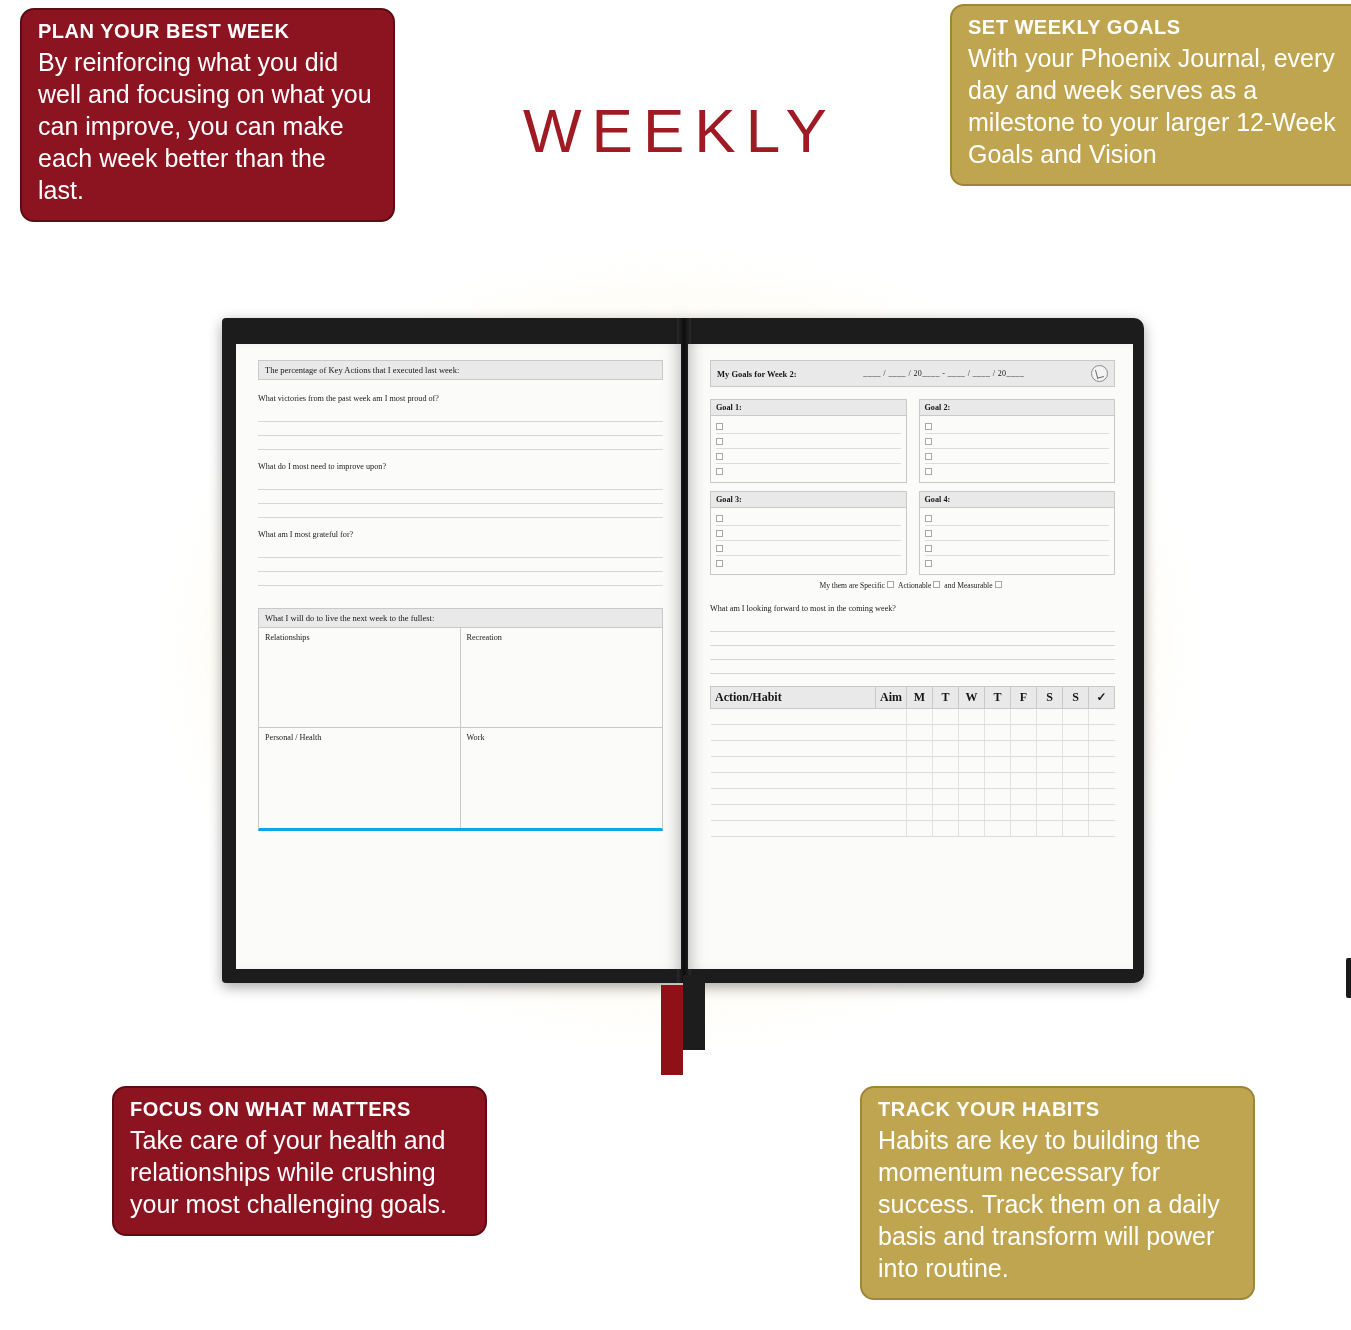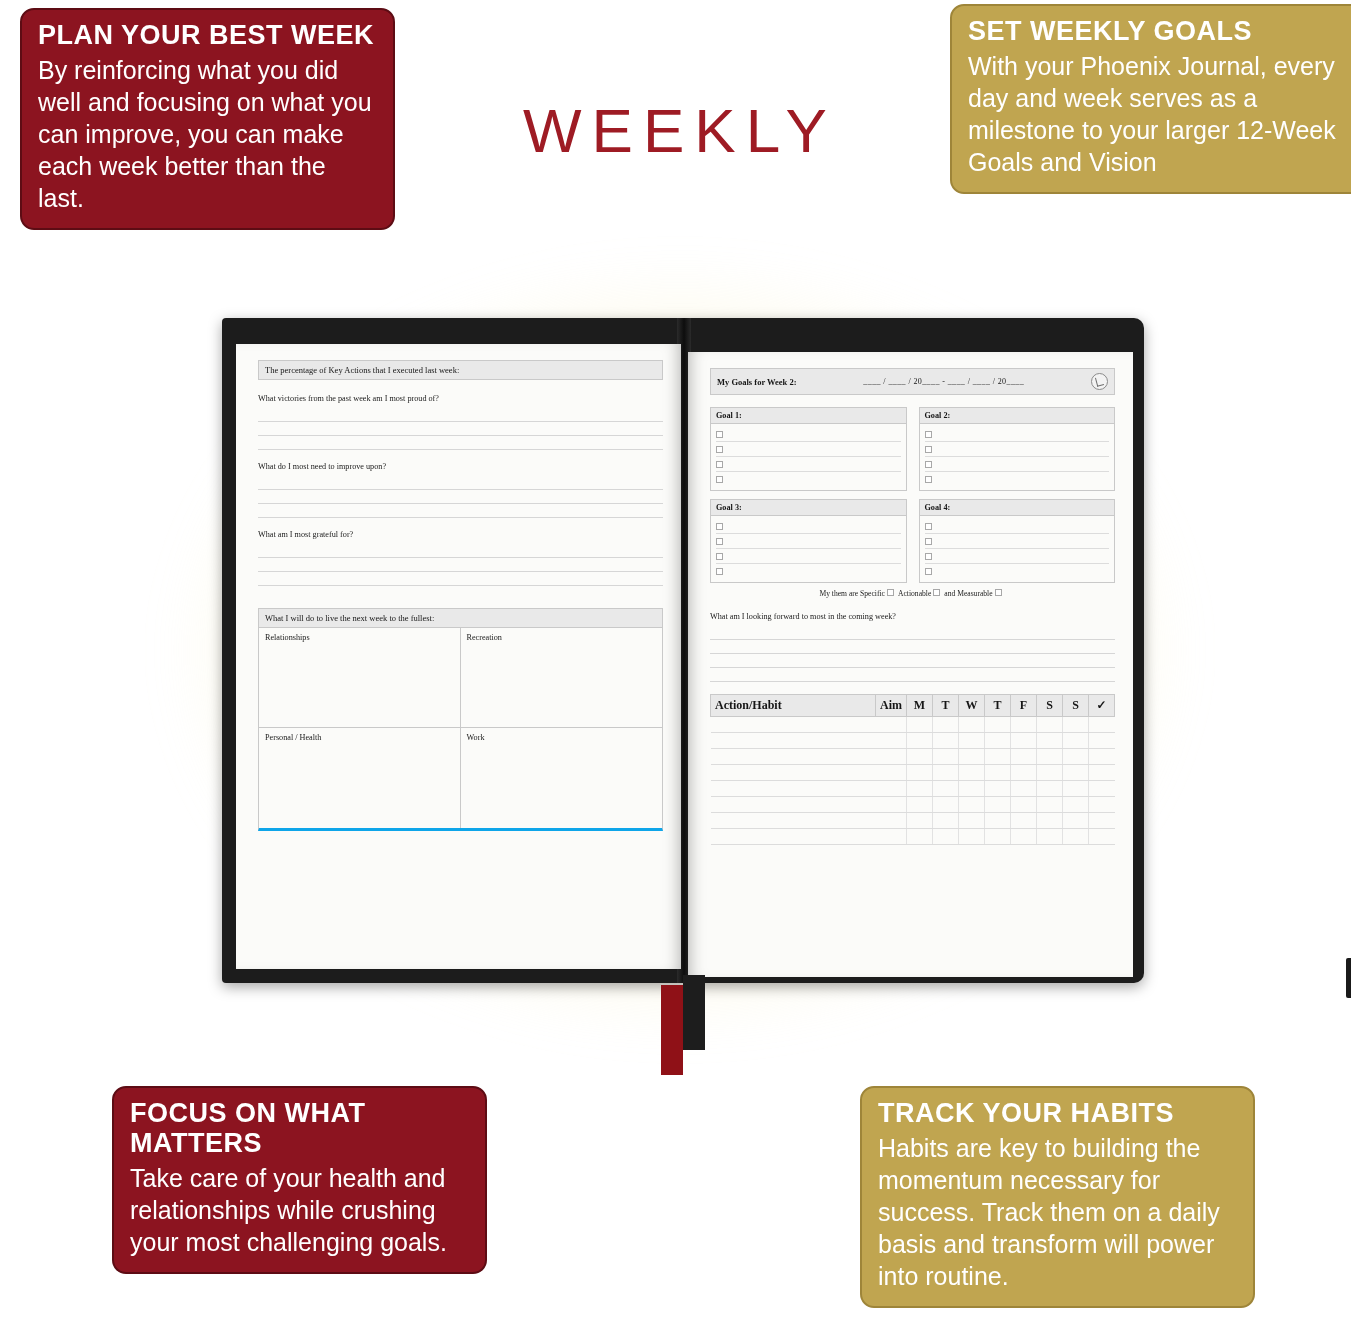--- a/index.html
+++ b/index.html
@@ -26,21 +26,21 @@
   .callout.red {
     background: #8c1420;
     border: 2px solid #5d0c14;
   }
   .callout.gold {
     background: #c0a550;
     border: 2px solid #9e8539;
   }
   .callout h2 {
     margin: 0 0 4px 0;
-    font-size: 27px;
+    font-size: 20px;
     font-weight: bold;
     letter-spacing: 0.5px;
     line-height: 1.12;
   }
   .callout p {
     margin: 0;
     font-size: 25px;
     line-height: 1.28;
     font-weight: 400;
   }
@@ -108,21 +108,21 @@
     background: linear-gradient(90deg, #2b2b2b, #0d0d0d 50%, #2b2b2b);
   }
   .page {
     position: absolute;
     top: 26px;
     height: 625px;
     background: #fbfbf9;
     overflow: hidden;
   }
   #page-left  { left: 14px;  width: 445px; box-shadow: inset -12px 0 16px -10px rgba(0,0,0,0.28); }
-  #page-right { left: 466px; width: 445px; box-shadow: inset 12px 0 16px -10px rgba(0,0,0,0.28); margin-top: 8px; }
+  #page-right { left: 466px; width: 445px; box-shadow: inset 12px 0 16px -10px rgba(0,0,0,0.28); }
 
   .page-inner { position: absolute; left: 22px; right: 18px; top: 16px; }
 
   
   .band {
     background: #e9e9e9;
     border: 1px solid #c9c9c9;
     font-size: 8.5px;
     color: #161616;
     padding: 4px 6px;

